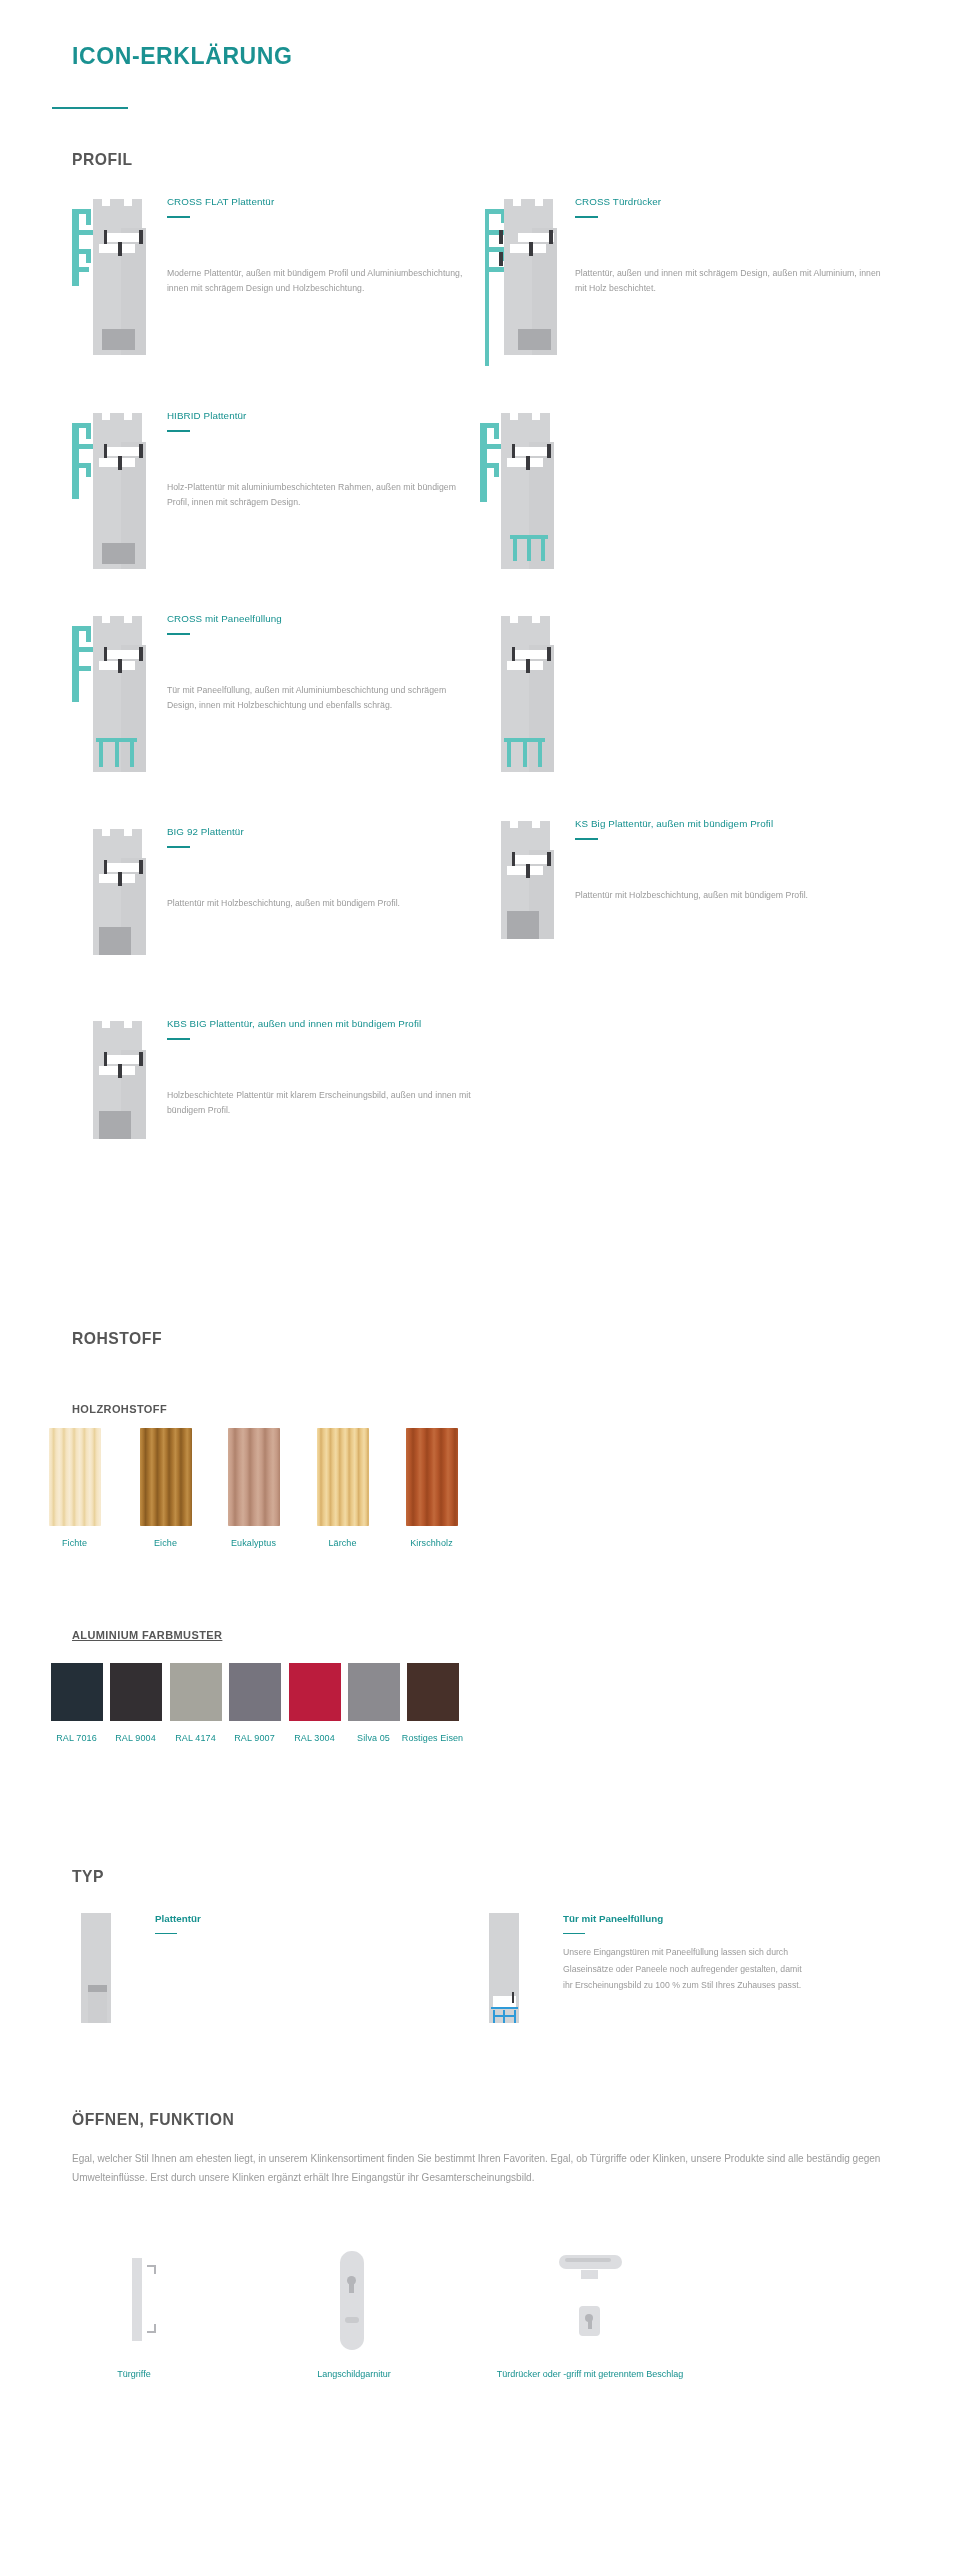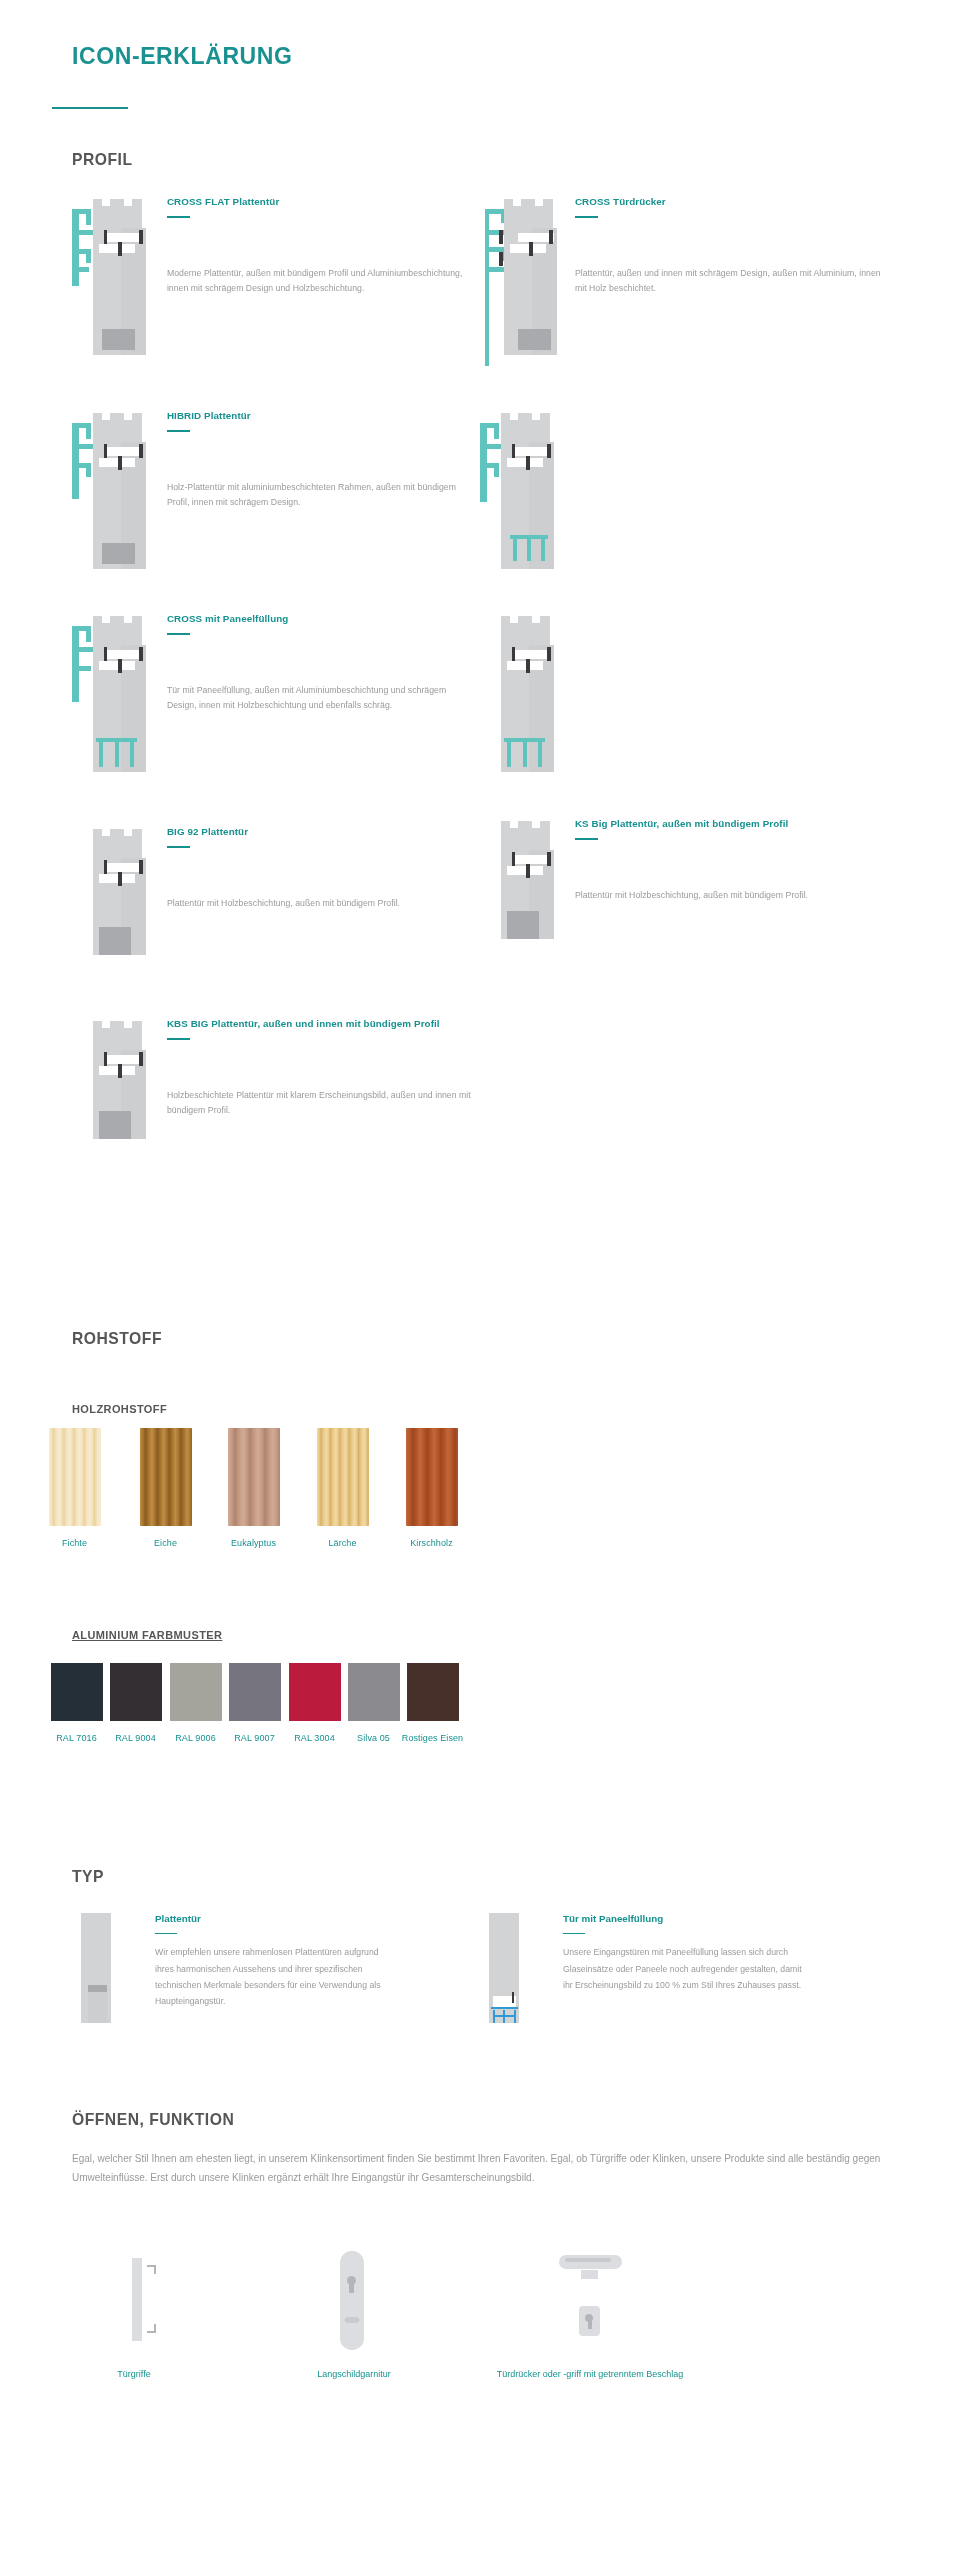--- a/index.html
+++ b/index.html
@@ -67,21 +67,21 @@
   }
   .card-icon {
     width: 87px;
     flex: 0 0 87px;
     position: relative;
     height: 165px;
   }
   .card-body { padding-left: 7.9px; width: 315px; }
   .card-title {
     font-size: 9.8px;
-    font-weight: bold;
+    font-weight: normal;
     color: #16918f;
     line-height: 1.35;
     letter-spacing: 0.1px;
   }
   .card-rule {
     width: 23.6px; height: 1.6px;
     background: #16918f;
     margin: 7.9px 0 9.4px 0;
   }
   .card-desc {
@@ -408,21 +408,21 @@
     <div class="alu-item" style="left:33px;">
       <div class="alu-chip" style="background:#242f38;"></div>
       <div class="alu-label">RAL 7016</div>
     </div>
     <div class="alu-item" style="left:92px;">
       <div class="alu-chip" style="background:#332f32;"></div>
       <div class="alu-label">RAL 9004</div>
     </div>
     <div class="alu-item" style="left:152px;">
       <div class="alu-chip" style="background:#a5a49c;"></div>
-      <div class="alu-label">RAL 9006</div>
+      <div class="alu-label">RAL 4174</div>
     </div>
     <div class="alu-item" style="left:211px;">
       <div class="alu-chip" style="background:#76747e;"></div>
       <div class="alu-label">RAL 9007</div>
     </div>
     <div class="alu-item" style="left:271px;">
       <div class="alu-chip" style="background:#bb1c3d;"></div>
       <div class="alu-label">RAL 3004</div>
     </div>
     <div class="alu-item" style="left:330px;">
@@ -439,21 +439,20 @@
 
   <div class="typ-card" style="left:72px; top:1913px;">
     <div class="typ-icon">
       <div class="ico slab-a" style="left:9.4px; top:0px;  width:30px; height:110px;"></div>
       <div class="ico slab-c" style="left:15.7px; top:72px; width:19px; height:7px;"></div>
       <div class="ico slab-b" style="left:15.7px; top:79px;width:19px; height:31px;"></div>
     </div>
     <div class="typ-body">
       <div class="typ-title">Plattentür</div>
       <div class="typ-rule"></div>
-      <div class="typ-desc">Wir empfehlen unsere rahmenlosen Plattentüren aufgrund ihres harmonischen Aussehens und ihrer spezifischen technischen Merkmale besonders für eine Verwendung als Haupteingangstür.</div>
     </div>
   </div>
 
   <div class="typ-card" style="left:480px; top:1913px;">
     <div class="typ-icon">
       <div class="ico slab-a" style="left:9.4px; top:0px;  width:30px; height:110px;"></div>
       <div class="ico white" style="left:12.6px; top:83px;width:23.6px; height:11px;"></div>
       <div class="ico dark" style="left:32px; top:79px;width:2.4px;  height:11px;"></div>
       <div class="ico blue" style="left:11px; top:94px;width:27px; height:2.4px;"></div>
       <div class="ico blue" style="left:12.6px; top:97px;width:2.4px;  height:13.4px;"></div>

